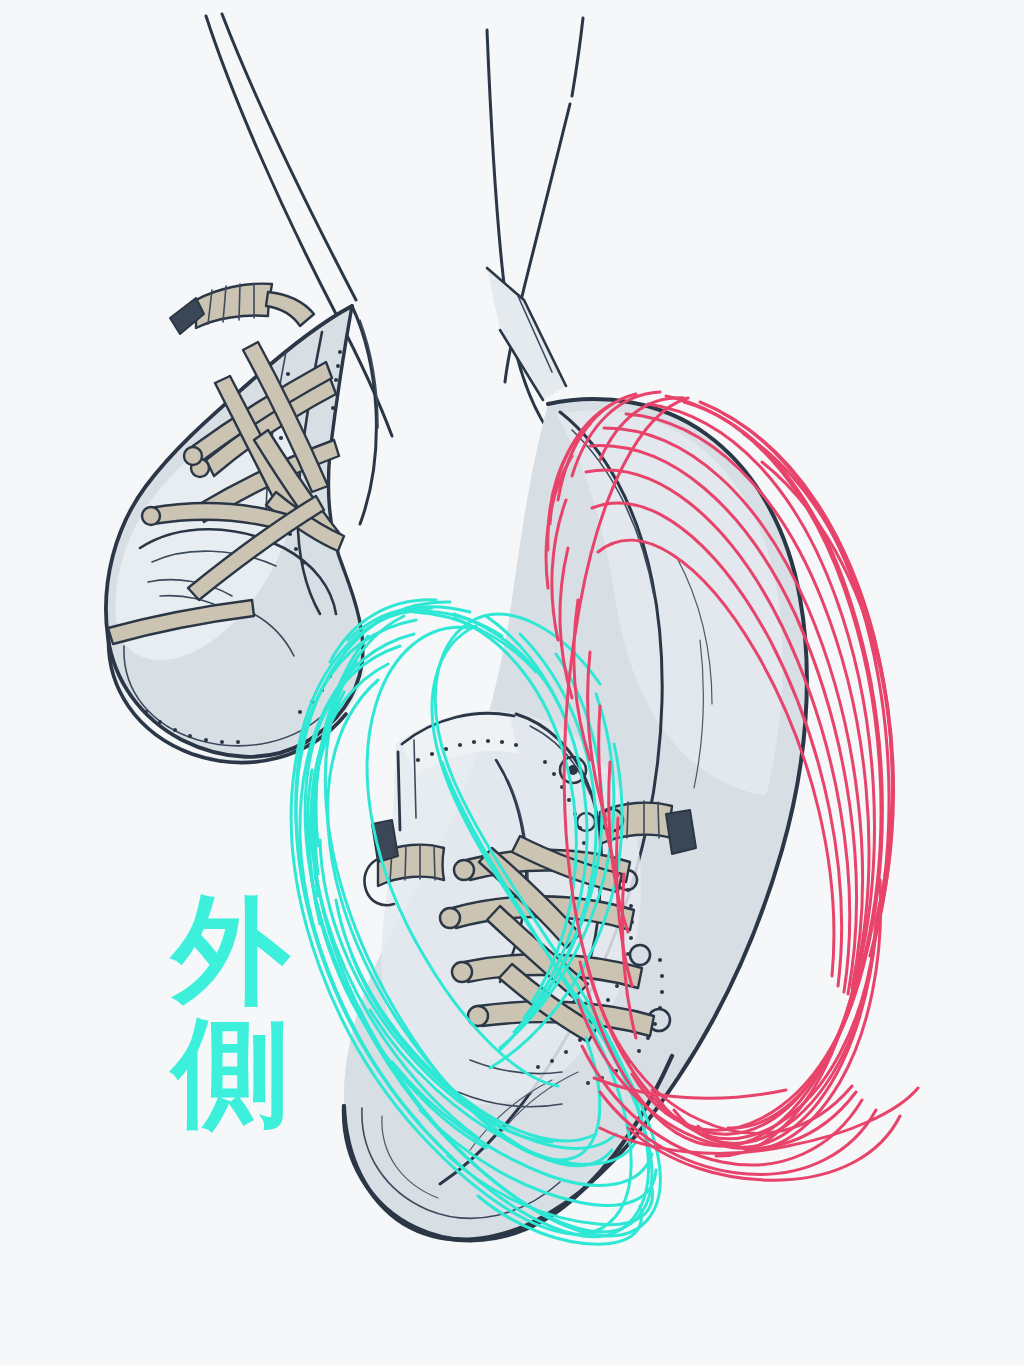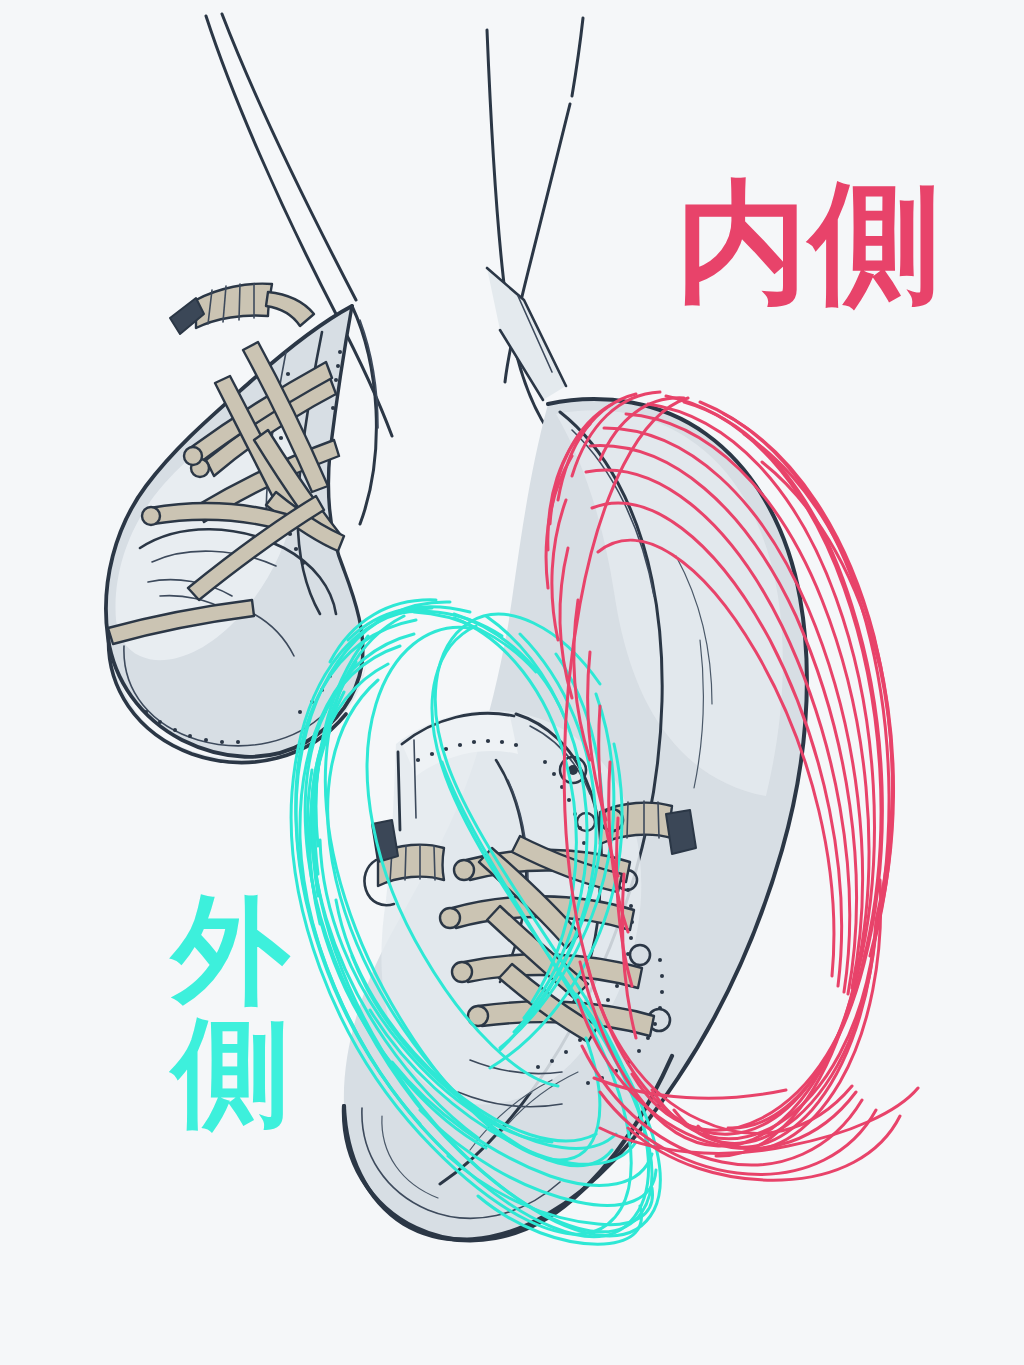--- a/index.html
+++ b/index.html
@@ -451,17 +451,16 @@
       <path d="M568 548 C 556 598, 558 650, 572 698"></path>
       <path d="M578 600 C 570 654, 574 710, 590 760"></path>
       <path d="M590 652 C 584 710, 590 768, 606 820"></path>
       <path d="M600 706 C 596 766, 602 826, 618 876"></path>
       <path d="M610 762 C 606 824, 612 884, 628 932"></path>
       <path d="M618 818 C 614 880, 618 938, 632 986"></path>
       <path d="M624 874 C 620 934, 624 992, 636 1038"></path>
     </g>
   </svg>
 
-  <div class="label" id="label-inner" style="color: rgb(232, 67, 106); left: 676px; top: 178px; font-size: 132px;">内側</div>
 
   <div class="label" id="label-outer" style="color: rgb(61, 240, 220); left: 172px; top: 890px; font-size: 118px;"><span>外</span><br><span>側</span></div>
 
 </div>
 
 </body></html>

